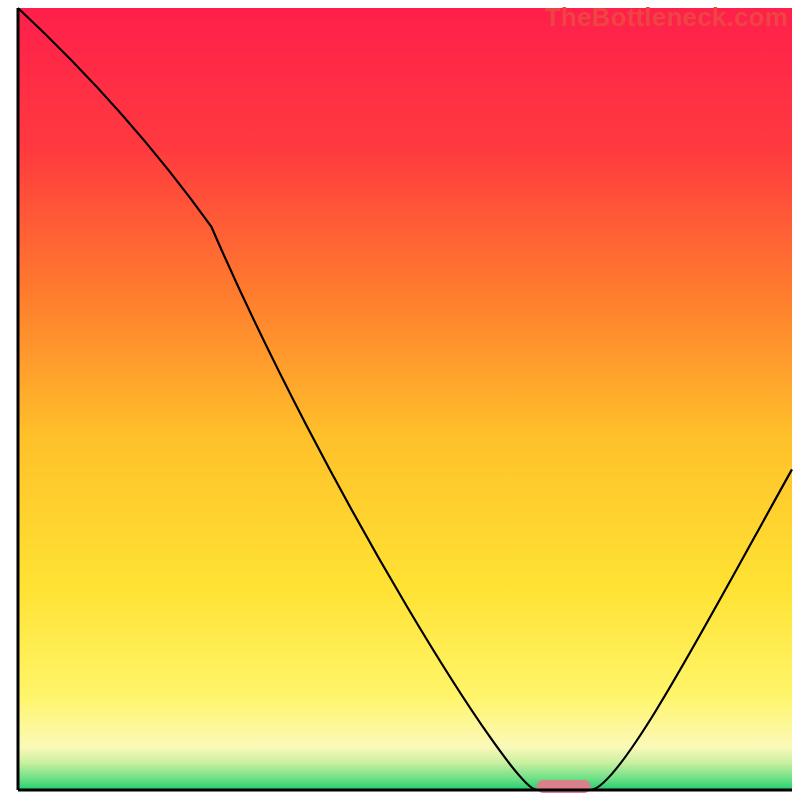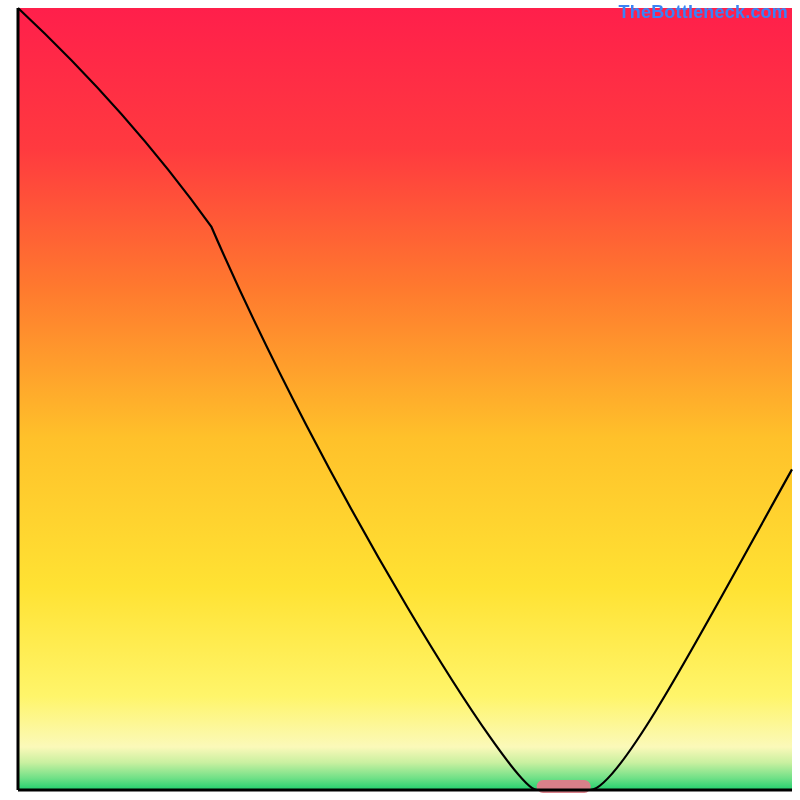--- a/index.html
+++ b/index.html
@@ -13,23 +13,23 @@
   }
   .chart-wrap {
     position: relative;
     width: 800px;
     height: 800px;
   }
   .attribution {
     position: absolute;
     top: 2px;
     right: 12px;
-    font-size: 18px;
+    font-size: 26px;
     font-weight: 600;
-    color: #3b82f6;
+    color: #ef4444;
     letter-spacing: 0.2px;
   }
   svg {
     display: block;
   }
 </style>
 </head>
 <body>
 
 <div class="chart-wrap">

